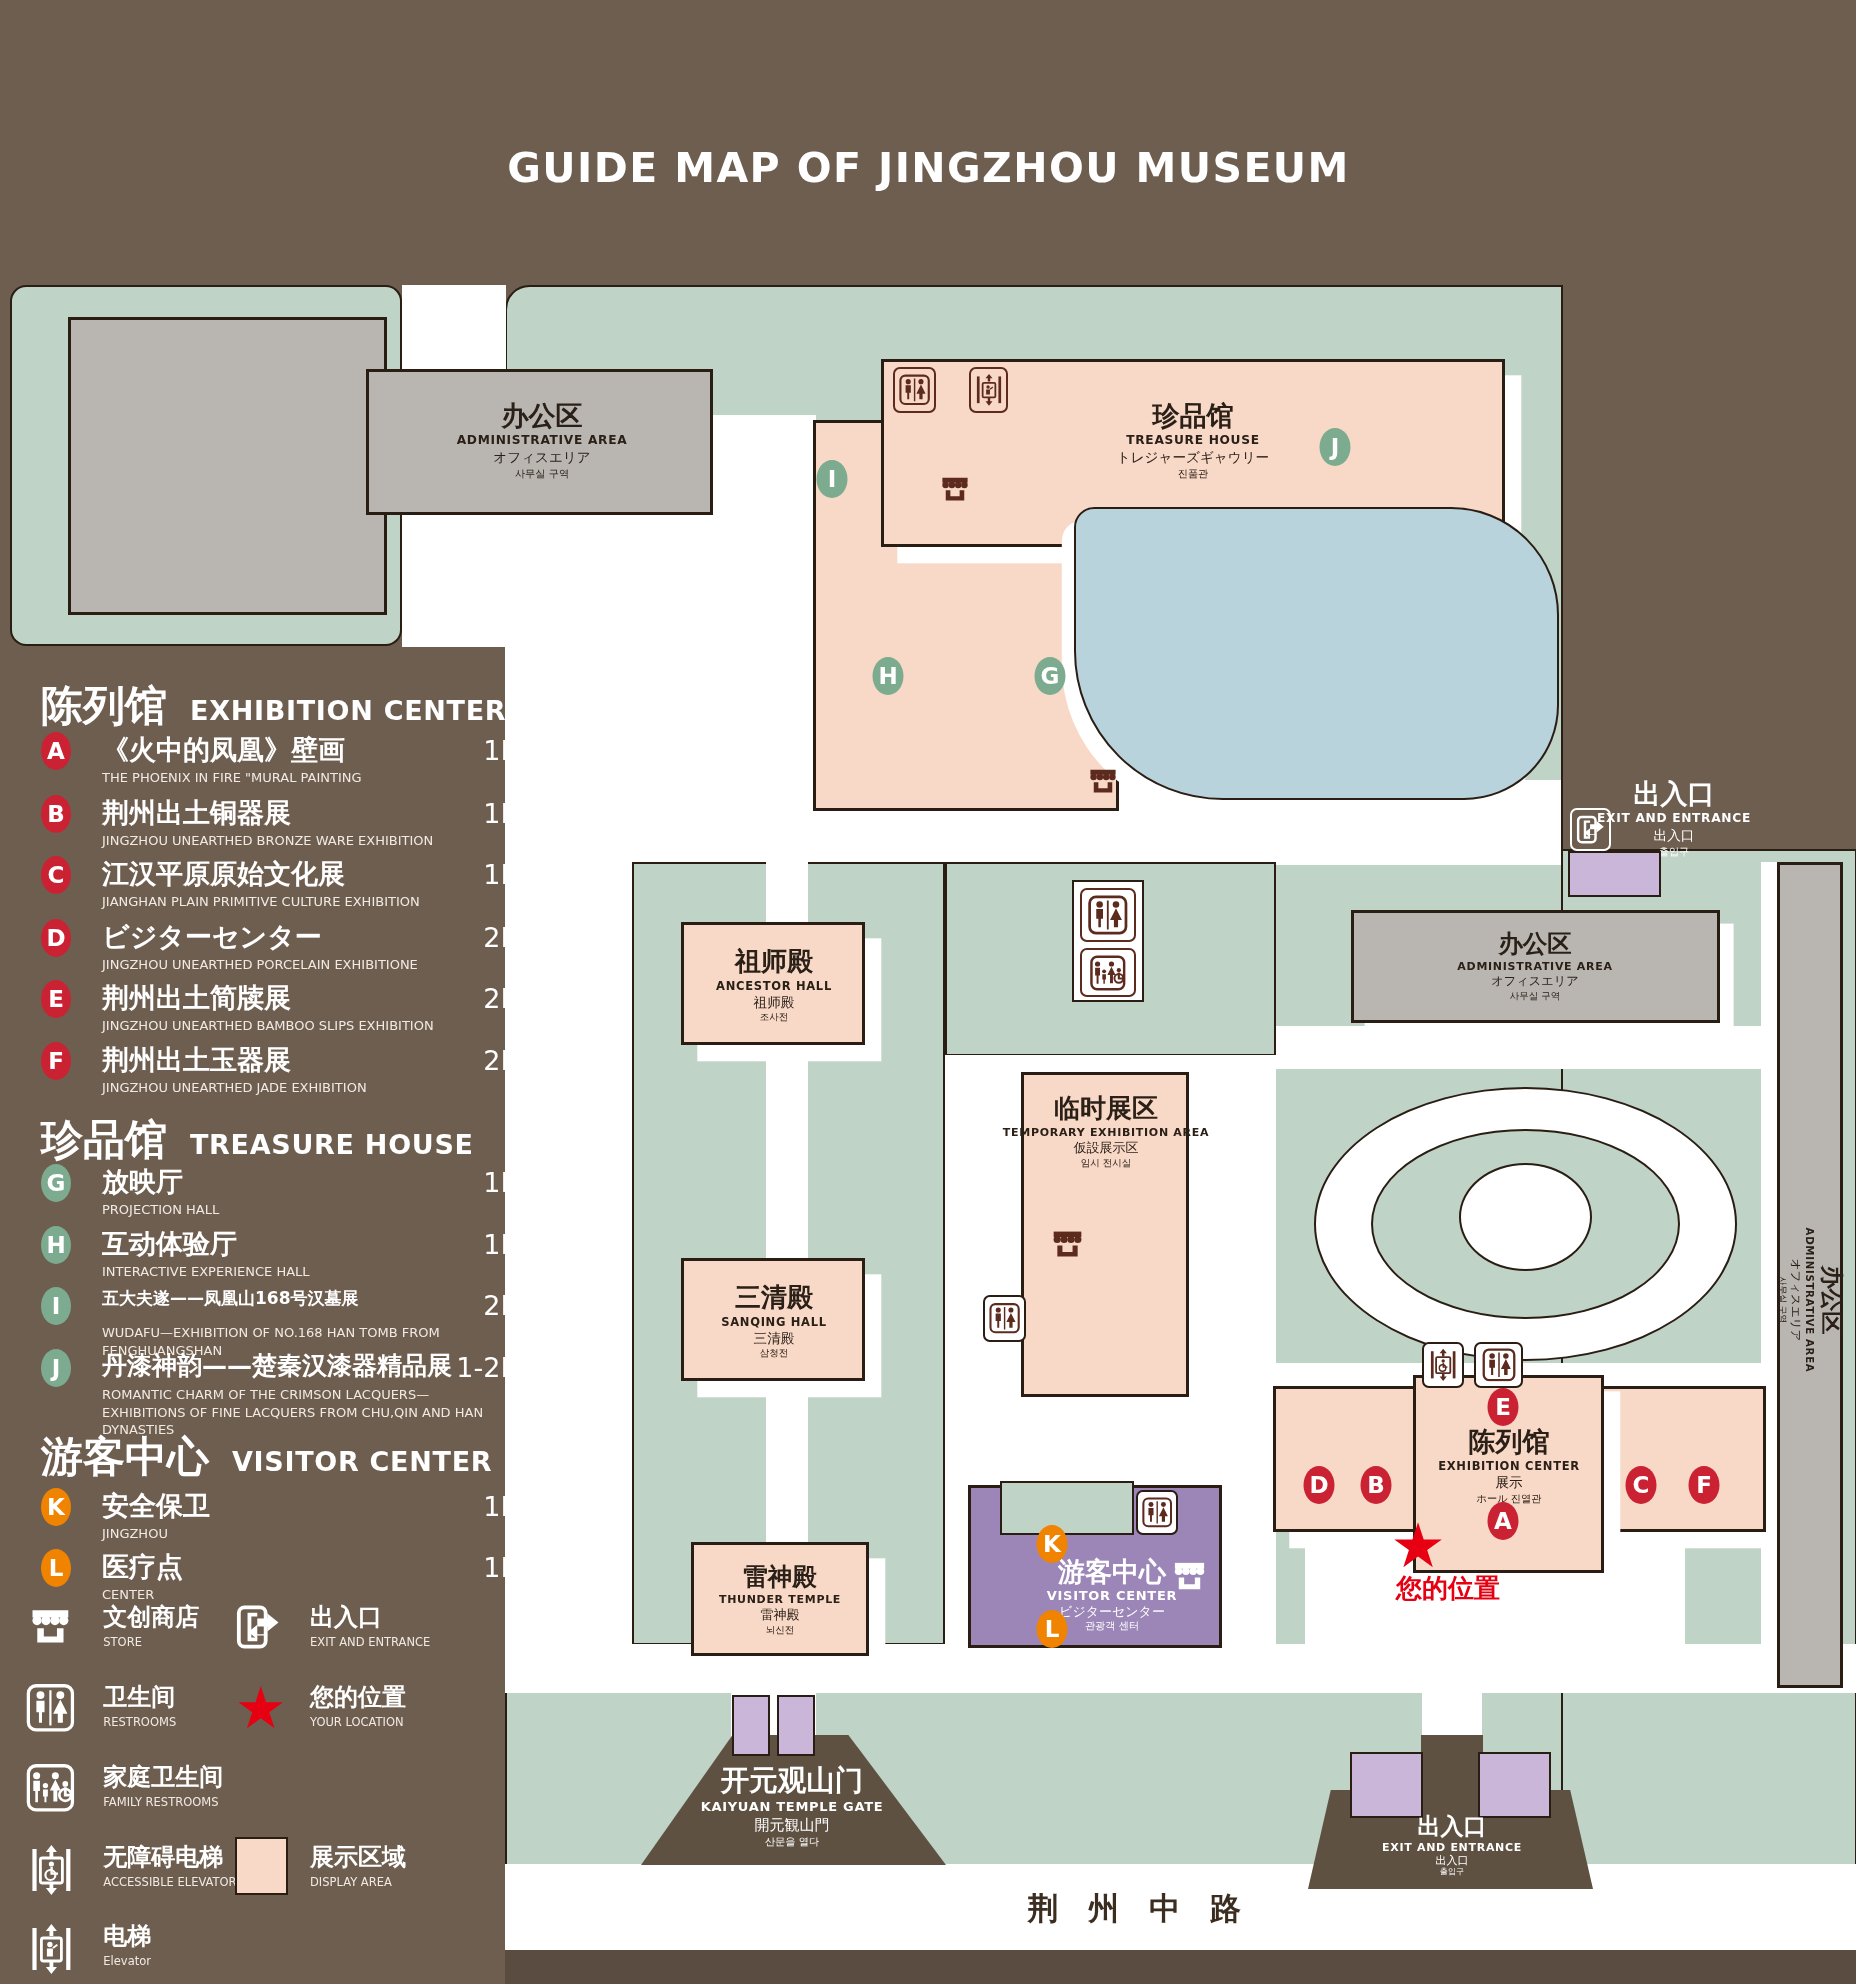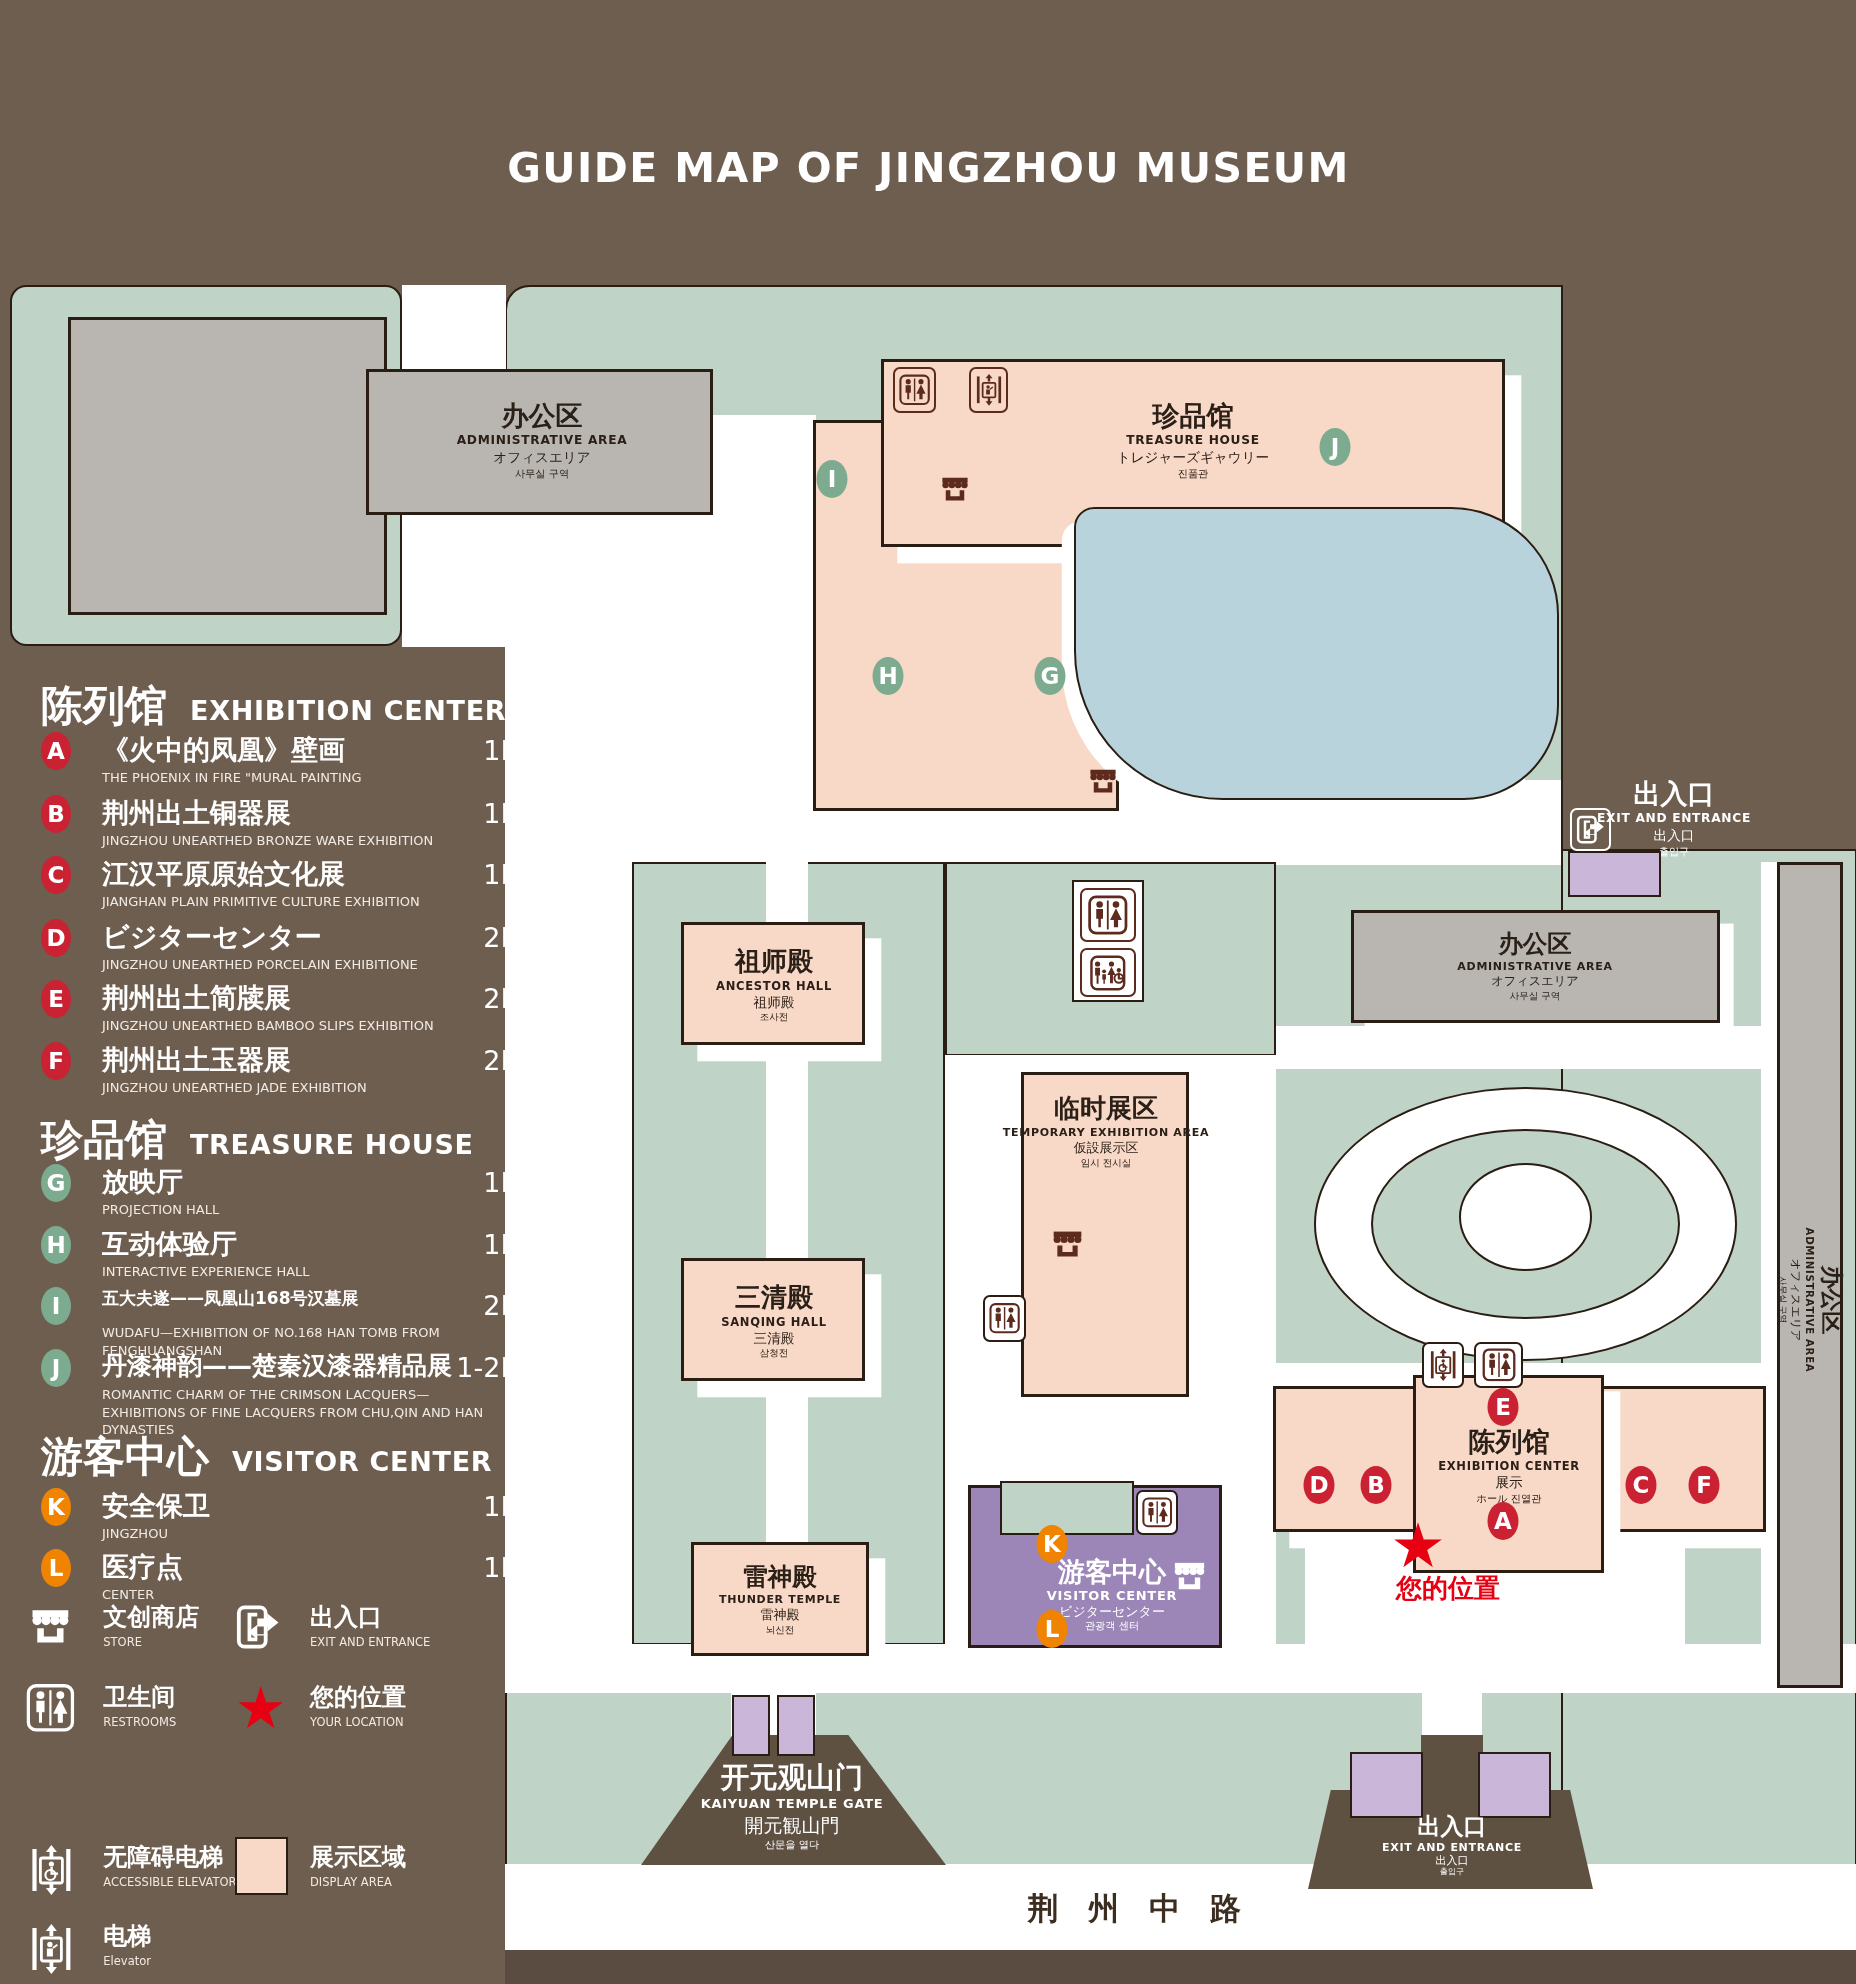--- a/index.html
+++ b/index.html
@@ -324,21 +324,21 @@
     <span class="l3" style="font-size:11.5px">オフィスエリア</span>
     <span class="l4" style="font-size:8.8px">사무실 구역</span>
   </div>
 
   <div class="abs wedge" style="left:641px;top:1735px;width:305px;height:134px;clip-path:polygon(30% 0,68% 0,100% 97%,0 97%)"></div>
   <div class="abs lav" style="left:732px;top:1695px;width:38px;height:61px"></div>
   <div class="abs lav" style="left:777px;top:1695px;width:38px;height:61px"></div>
   <div class="bl light sm" style="left:792px;top:1805px">
     <span class="l1" style="font-size:28.5px">开元观山门</span>
     <span class="l2" style="font-size:13px">KAIYUAN TEMPLE GATE</span>
-    <span class="l3" style="font-size:19px">開元観山門</span>
+    <span class="l3" style="font-size:15px">開元観山門</span>
     <span class="l4" style="font-size:10.2px">산문을 열다</span>
   </div>
 
   <div class="abs wedge" style="left:1421px;top:1735px;width:62px;height:64px"></div>
   <div class="abs wedge" style="left:1308px;top:1790px;width:285px;height:99px;clip-path:polygon(8% 0,92% 0,100% 100%,0 100%)"></div>
   <div class="abs lav" style="left:1350px;top:1752px;width:73px;height:66px"></div>
   <div class="abs lav" style="left:1478px;top:1752px;width:73px;height:66px"></div>
   <div class="bl light xs" style="left:1452px;top:1845px">
     <span class="l1">出入口</span>
     <span class="l2">EXIT AND ENTRANCE</span>
@@ -474,20 +474,29 @@
         </svg>
       </span>
     <span class="zh" style="left:83px">卫生间</span>
     <span class="en" style="left:83px">RESTROOMS</span>
   </div>
   <div class="sym" style="left:230px;top:1677px;width:258px">
     <span class="symicon star" style="left:2.7px;width:56px;height:62px;font-size:58px">★</span>
     <span class="zh" style="left:80px">您的位置</span>
     <span class="en" style="left:80px">YOUR LOCATION</span>
   </div>
+  <div class="sym" style="left:20.3px;top:1757px;width:230px">
+    <span class="symicon" style="left:0;width:61px;height:62px">
+        <svg class="ic" fill="currentColor" viewBox="0 0 72 73.5938" width="49" height="50">
+          <use href="#i-family"></use>
+        </svg>
+      </span>
+    <span class="zh" style="left:83px">家庭卫生间</span>
+    <span class="en" style="left:83px">FAMILY RESTROOMS</span>
+  </div>
   <div class="sym" style="left:20.3px;top:1837px;width:230px">
     <span class="symicon" style="left:2.7px;width:56px;height:65px">
         <svg class="ic" fill="currentColor" viewBox="0 0 65.5938 76.7969" width="44" height="52">
           <use href="#i-accelev"></use>
         </svg>
       </span>
     <span class="zh" style="left:83px">无障碍电梯</span>
     <span class="en" style="left:83px">ACCESSIBLE ELEVATOR</span>
   </div>
   <div class="sym" style="left:230px;top:1837px;width:258px">

